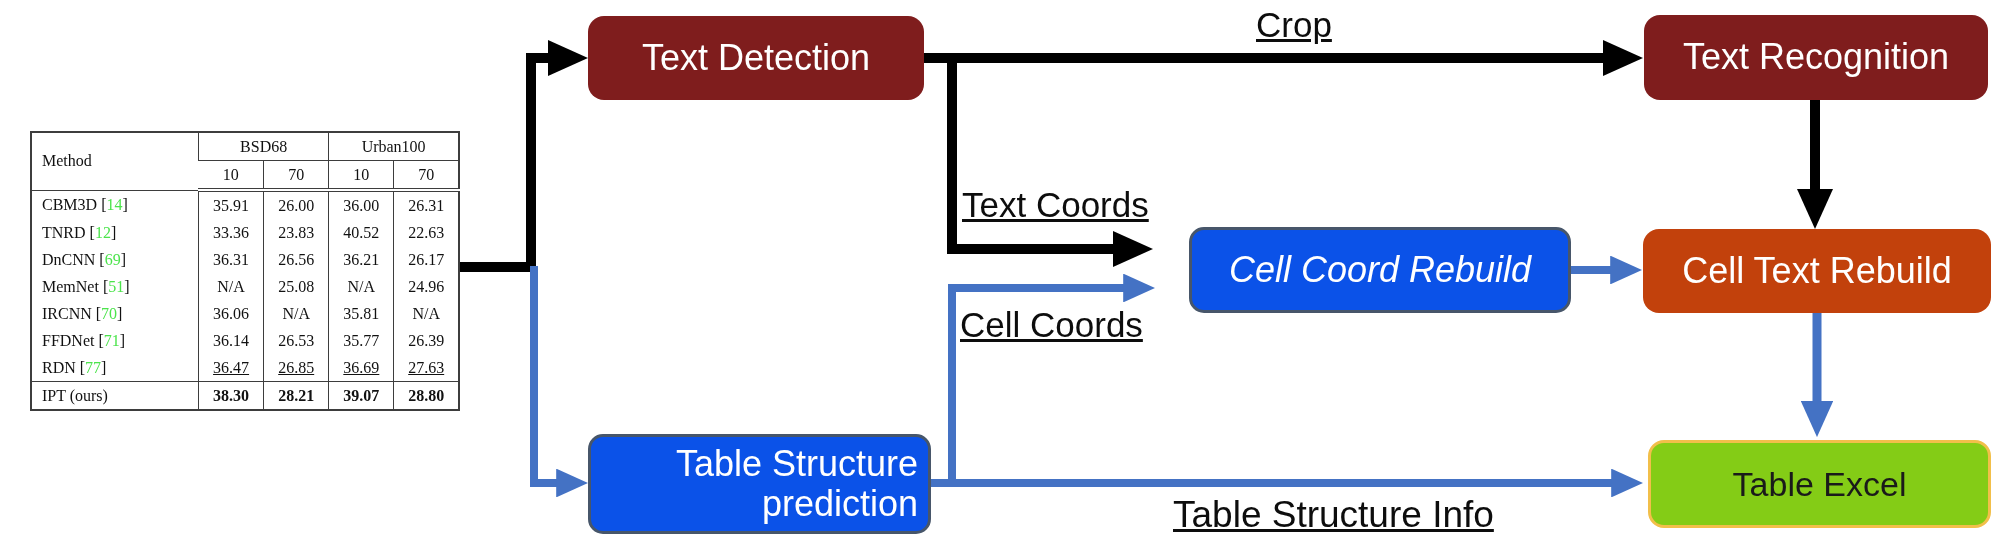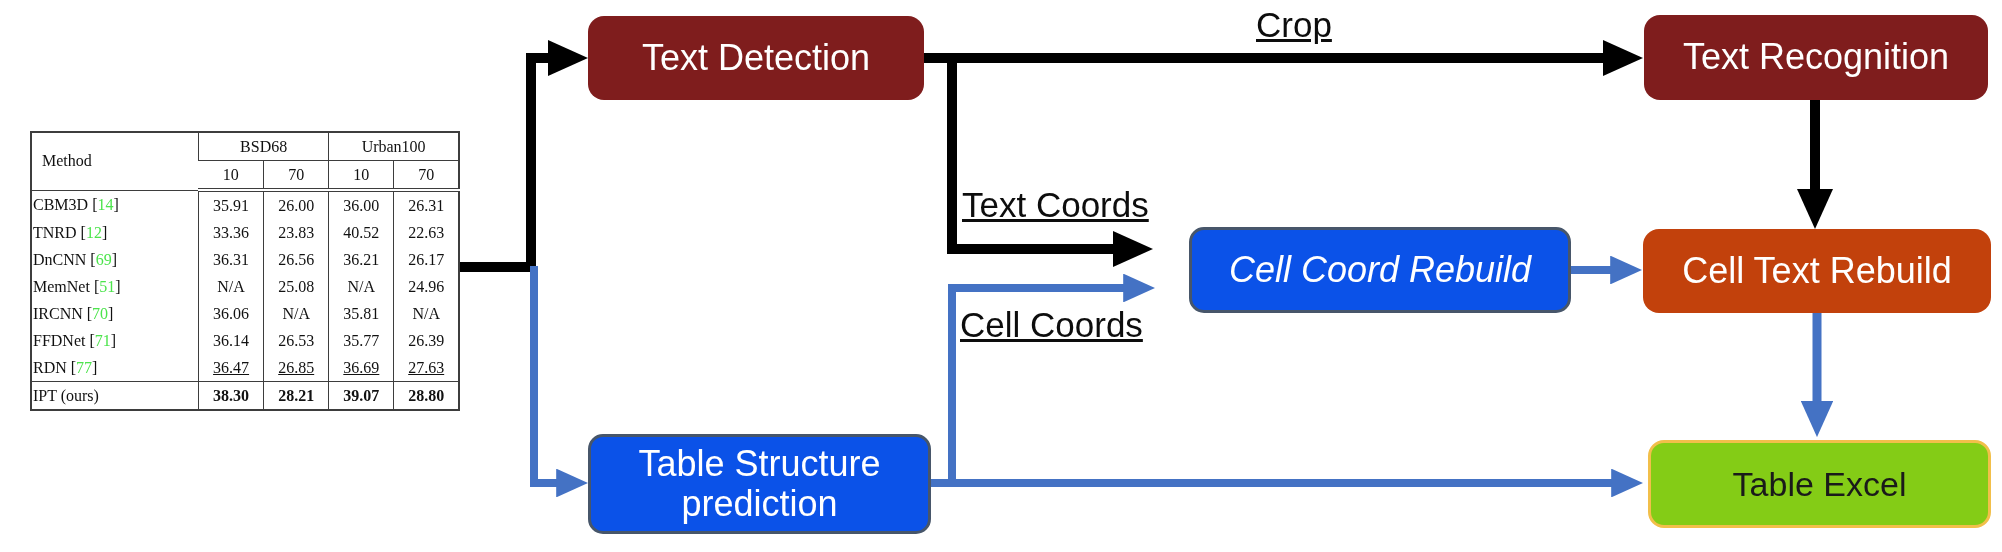--- a/index.html
+++ b/index.html
@@ -17,21 +17,21 @@
   }
   .node.gray   { background:#7f1d1d; }
   .node.blue   { background:#0b52e8; border:3px solid #47566a; border-radius:15px; }
   .node.orange { background:#c2410c; }
   .node.excel  { background:#84cc16; border:3px solid #f2bf4a; color:#1a1a1a; font-size:34px; }
 
   #text-detection   { left:588px;  top:16px;  width:336px; height:84px; }
   #text-recognition { left:1644px; top:15px;  width:344px; height:85px; }
   #cell-coord-rebuild { left:1189px; top:227px; width:382px; height:86px;font-style:italic; }
   #cell-text-rebuild  { left:1643px; top:229px; width:348px; height:84px; }
-  #table-structure-prediction { left:588px; top:434px; width:343px; height:100px; padding:0 10px; }
+  #table-structure-prediction { left:588px; top:434px; width:343px; height:100px; padding:0 10px;text-align:right; }
   #table-excel { left:1648px; top:440px; width:343px; height:88px; }
 
   
   .flabel {
     position:absolute; color:#0d0d0d; font-size:35px; white-space:nowrap;text-decoration:underline;
   }
   #label-crop        { left:1256px; top:5px;   }
   #label-text-coords { left:962px;  top:185px; }
   #label-cell-coords { left:960px;  top:305px; }
   #label-tsi         { left:1173px; top:494px; font-size:37px; }
@@ -53,21 +53,21 @@
     text-align:center; font-weight:normal; overflow:hidden; white-space:nowrap;
   }
   table.results th:first-child, table.results td:first-child { border-left:none; }
   table.results thead tr:first-child th { border-bottom:1.5px solid #3d3d3d; }
   table.results thead th.method-h {
     text-align:left; padding-left:10px; vertical-align:middle;
     border-bottom:4px double #3d3d3d;
   }
   table.results thead tr:nth-child(2) th { border-bottom:4px double #3d3d3d; }
   table.results tbody td { border-top:none; border-bottom:none; }
-  table.results tbody td.method { text-align:left; padding-left:1px; }
+  table.results tbody td.method { text-align:left; padding-left:10px; }
   table.results tbody tr.bold td { border-top:1.5px solid #3d3d3d; }
   table.results tbody tr.bold td.val { font-weight:bold; }
   table.results tbody tr.underline td.val { text-decoration:underline; }
   table.results .cite { color:#4ce44c; }
 </style>
 </head>
 <body>
 
 <div id="stage">
 
@@ -179,14 +179,15 @@
   <div id="text-detection" class="node gray">Text Detection</div>
   <div id="text-recognition" class="node gray">Text Recognition</div>
   <div id="cell-coord-rebuild" class="node blue">Cell Coord Rebuild</div>
   <div id="cell-text-rebuild" class="node orange">Cell Text Rebuild</div>
   <div id="table-structure-prediction" class="node blue">Table Structure prediction</div>
   <div id="table-excel" class="node excel">Table Excel</div>
 
   <div id="label-crop" class="flabel">Crop</div>
   <div id="label-text-coords" class="flabel">Text Coords</div>
   <div id="label-cell-coords" class="flabel">Cell Coords</div>
+  <div id="label-tsi" class="flabel">Table Structure Info</div>
 
 </div>
 
 </body></html>

